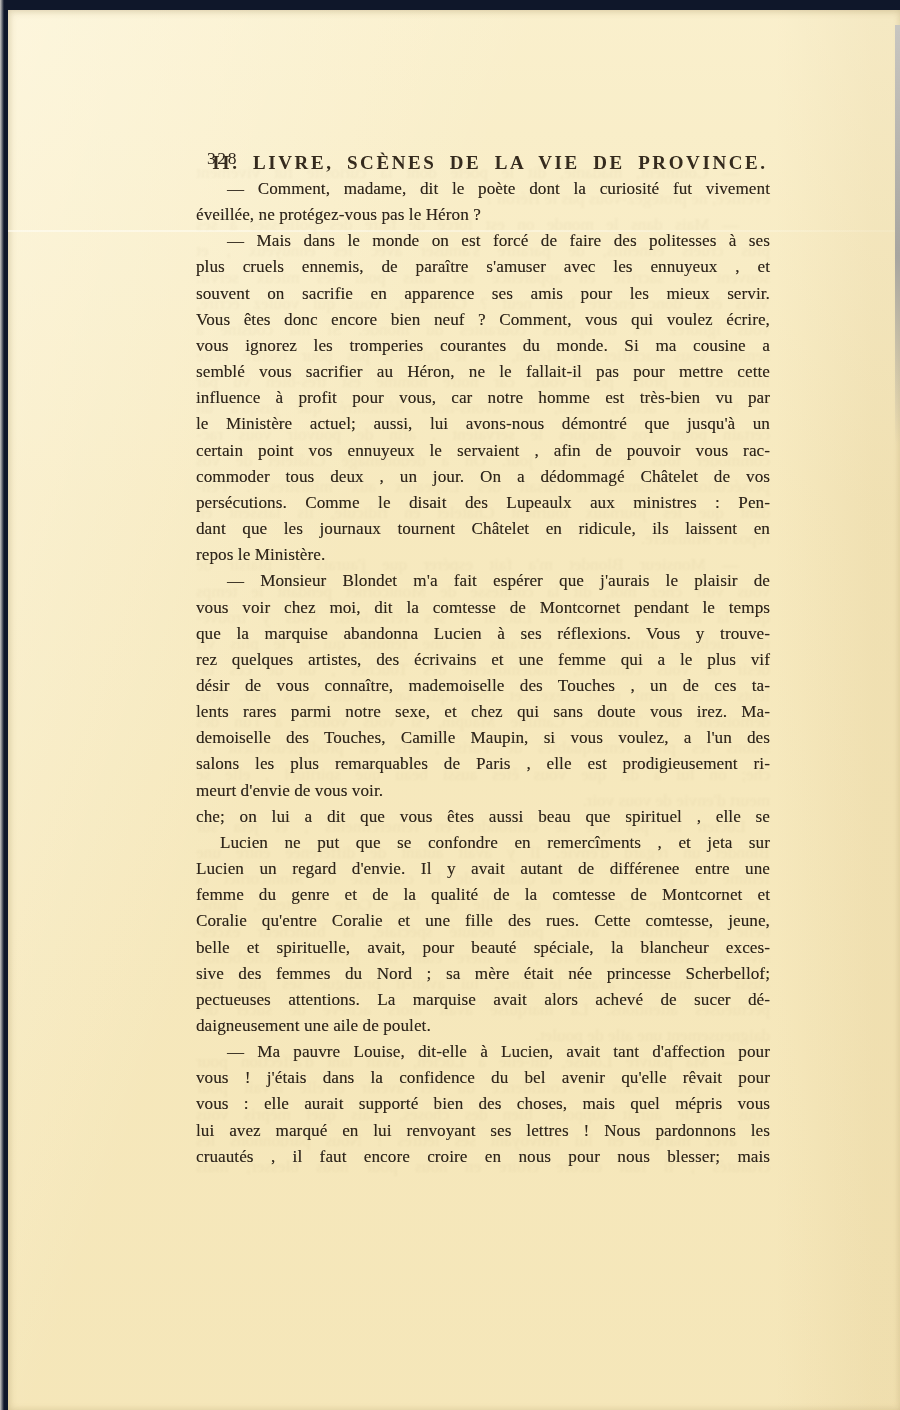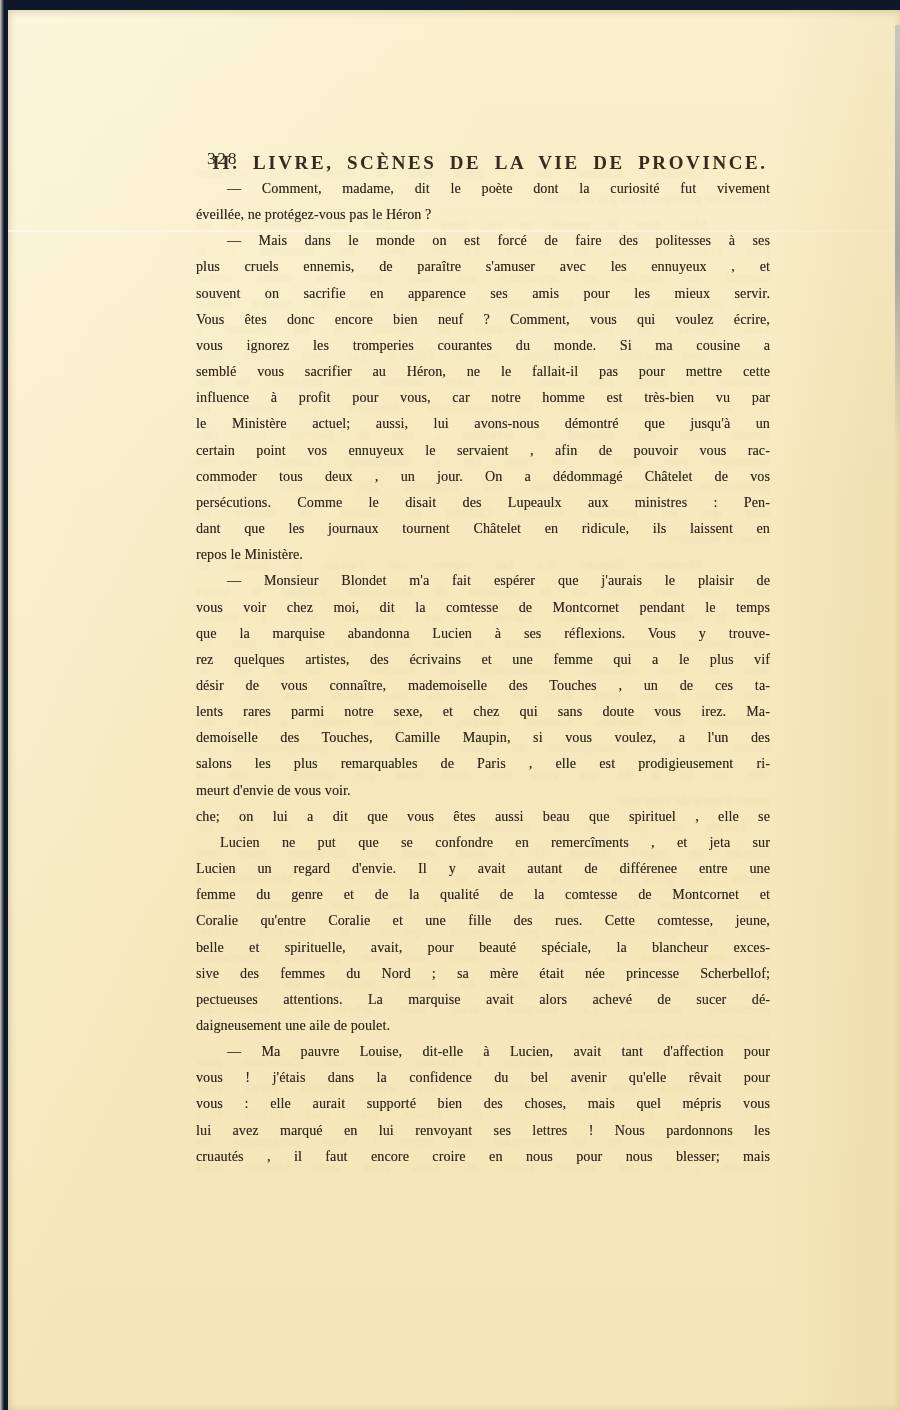--- a/index.html
+++ b/index.html
@@ -37,21 +37,21 @@
     position:absolute; left:11px; top:2px;
     font-size:17.5px; letter-spacing:1.6px; color:#2e251b;
   }
   .runtitle {
     position:absolute; left:50%; top:6px; transform:translateX(-50%) translateX(7px);
     font-size:19px; font-weight:bold; letter-spacing:2.6px; word-spacing:6px;
     white-space:nowrap; color:#352b1e;
   }
   .text, .ghost {
     position:absolute; left:188px; top:166px; width:574px;
-    font-size:14px; line-height:26.15px; letter-spacing:0.12px;
+    font-size:17px; line-height:26.15px; letter-spacing:0.12px;
     color:#2e251b;
   }
   .text { z-index:2; text-shadow:0.25px 0.25px 0.35px rgba(46,37,27,0.45); }
   .ln { text-align:justify; text-align-last:justify; }
   .ln.last { text-align-last:left; }
   .para.dash > .ln.first { padding-left:31px; }
   .para.plain > .ln.first { padding-left:24px; }
   .ghost {
     z-index:1; top:150px; transform:scaleX(-1);
     opacity:0.055; filter:blur(1.2px); color:#6e5a26; text-shadow:none;

